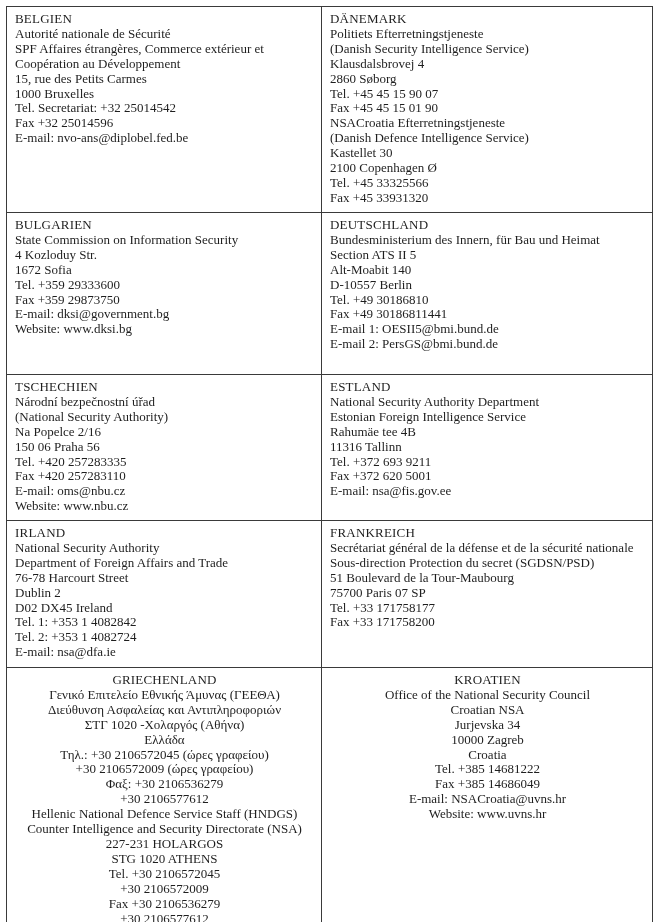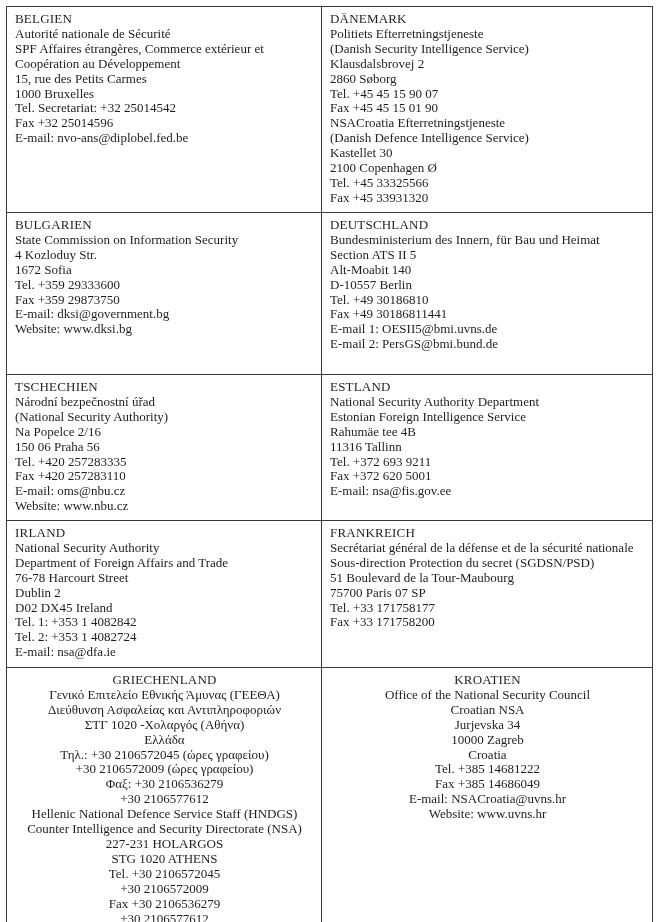--- a/index.html
+++ b/index.html
@@ -68,21 +68,21 @@
               <div class="line">Tel. Secretariat: +32 25014542</div>
               <div class="line">Fax +32 25014596</div>
               <div class="line">E-mail: nvo-ans@diplobel.fed.be</div>
             </div>
         </td>
         <td>
           <div class="country">DÄNEMARK</div>
           <div>
               <div class="line">Politiets Efterretningstjeneste</div>
               <div class="line">(Danish Security Intelligence Service)</div>
-              <div class="line">Klausdalsbrovej 2</div>
+              <div class="line">Klausdalsbrovej 4</div>
               <div class="line">2860 Søborg</div>
               <div class="line">Tel. +45 45 15 90 07</div>
               <div class="line">Fax +45 45 15 01 90</div>
               <div class="line">NSACroatia Efterretningstjeneste</div>
               <div class="line">(Danish Defence Intelligence Service)</div>
               <div class="line">Kastellet 30</div>
               <div class="line">2100 Copenhagen Ø</div>
               <div class="line">Tel. +45 33325566</div>
               <div class="line">Fax +45 33931320</div>
             </div>
@@ -103,21 +103,21 @@
         </td>
         <td>
           <div class="country">DEUTSCHLAND</div>
           <div>
               <div class="line">Bundesministerium des Innern, für Bau und Heimat</div>
               <div class="line">Section ATS II 5</div>
               <div class="line">Alt-Moabit 140</div>
               <div class="line">D-10557 Berlin</div>
               <div class="line">Tel. +49 30186810</div>
               <div class="line">Fax +49 30186811441</div>
-              <div class="line">E-mail 1: OESII5@bmi.uvns.de</div>
+              <div class="line">E-mail 1: OESII5@bmi.bund.de</div>
               <div class="line">E-mail 2: PersGS@bmi.bund.de</div>
             </div>
         </td>
       </tr>
       <tr class="r2">
         <td>
           <div class="country">TSCHECHIEN</div>
           <div>
               <div class="line">Národní bezpečnostní úřad</div>
               <div class="line">(National Security Authority)</div>

